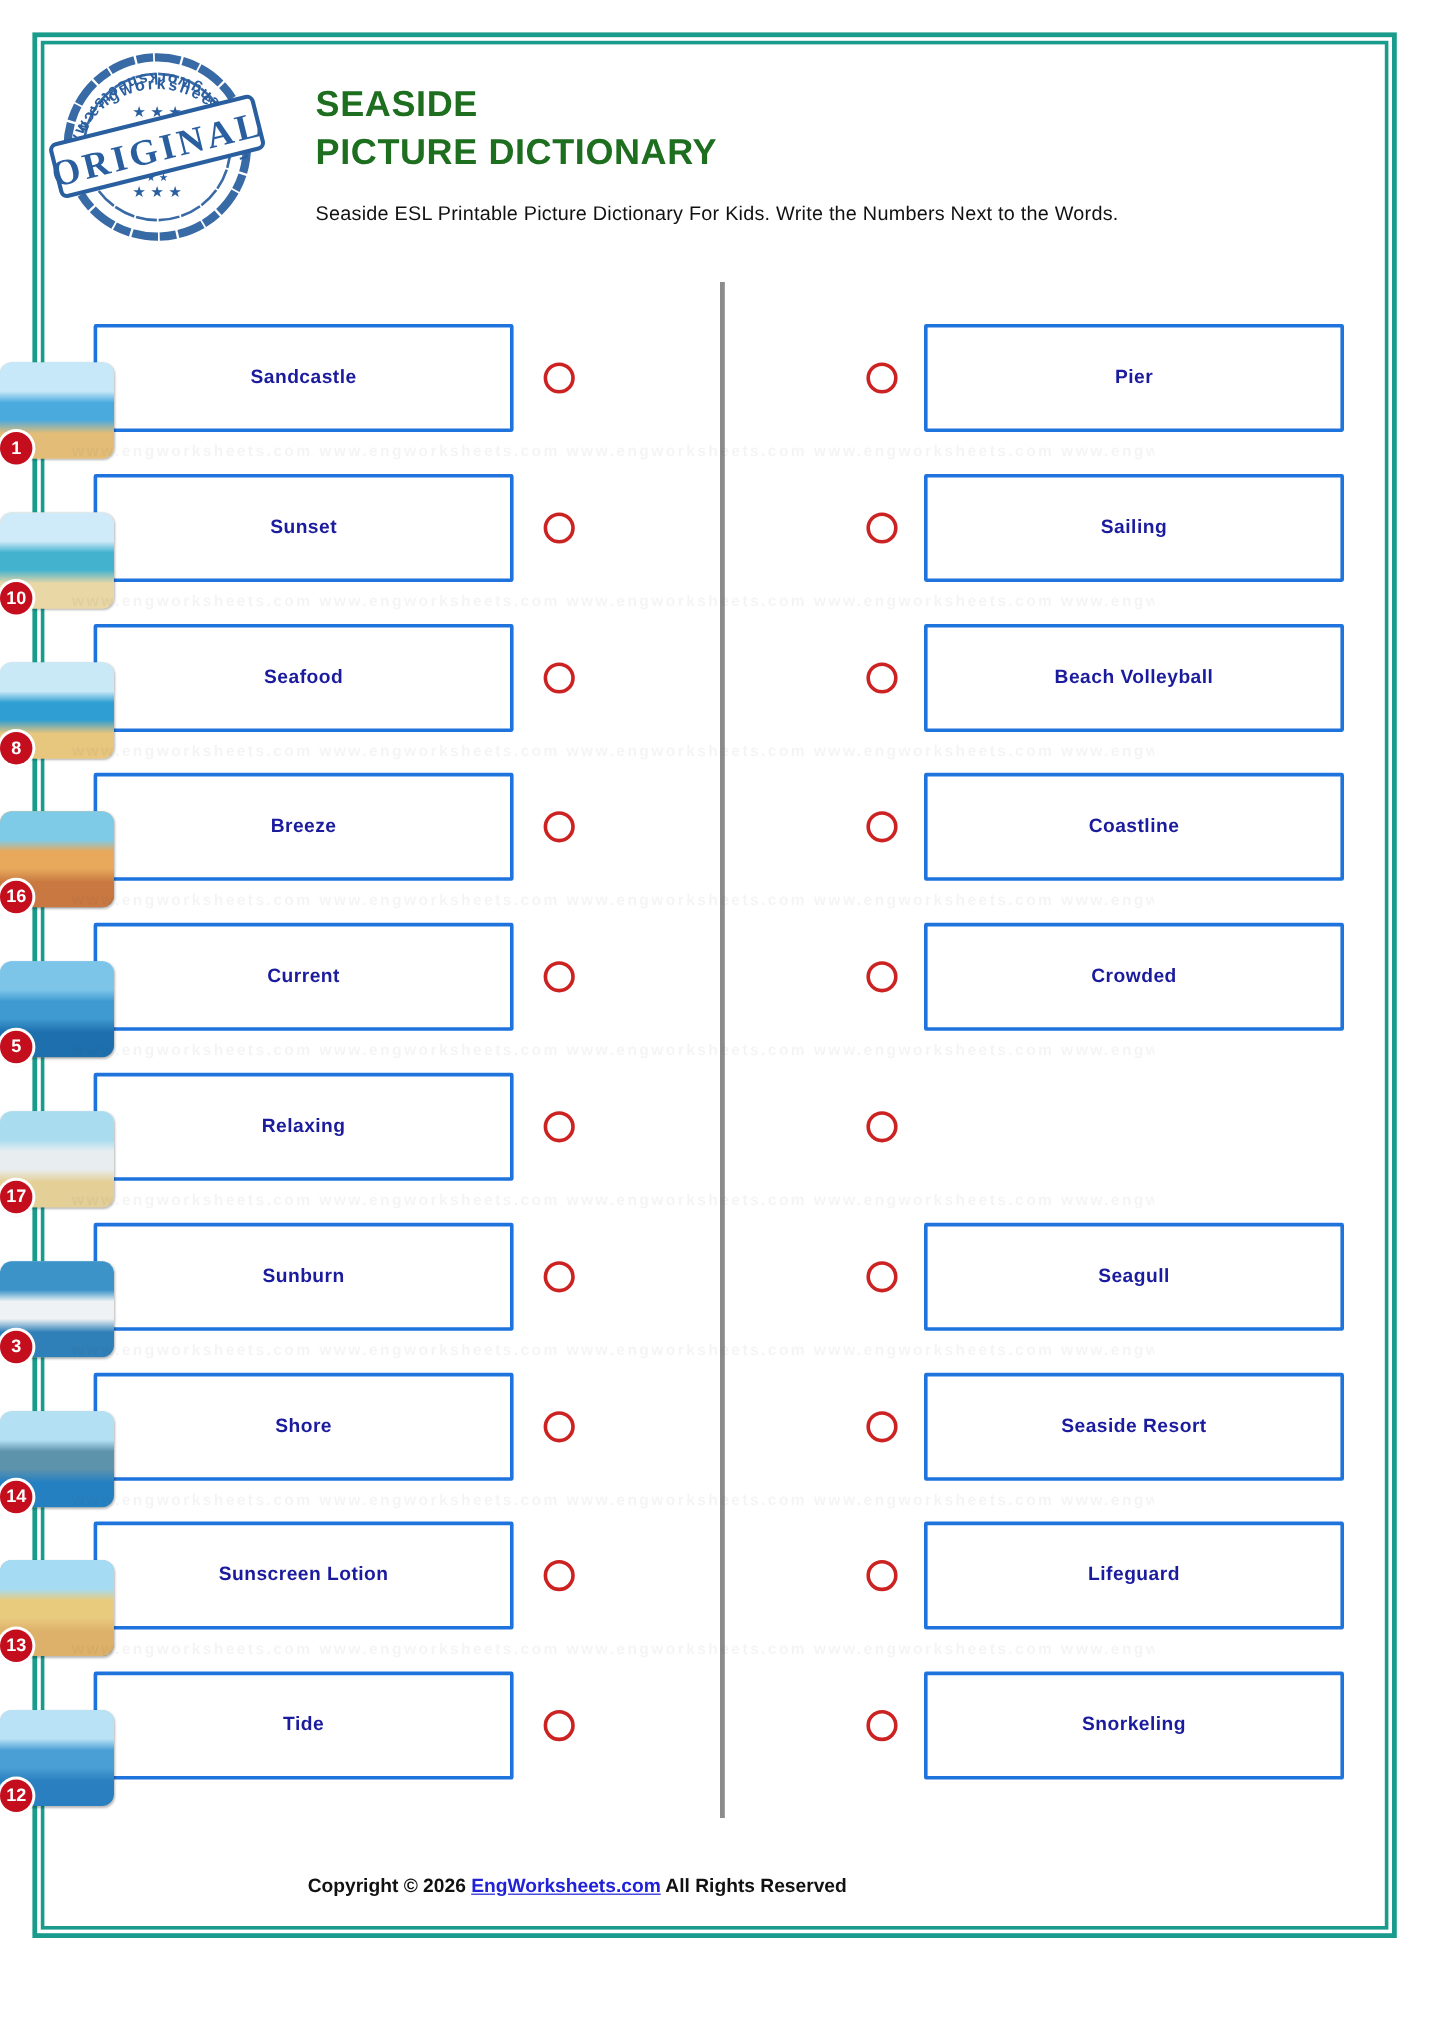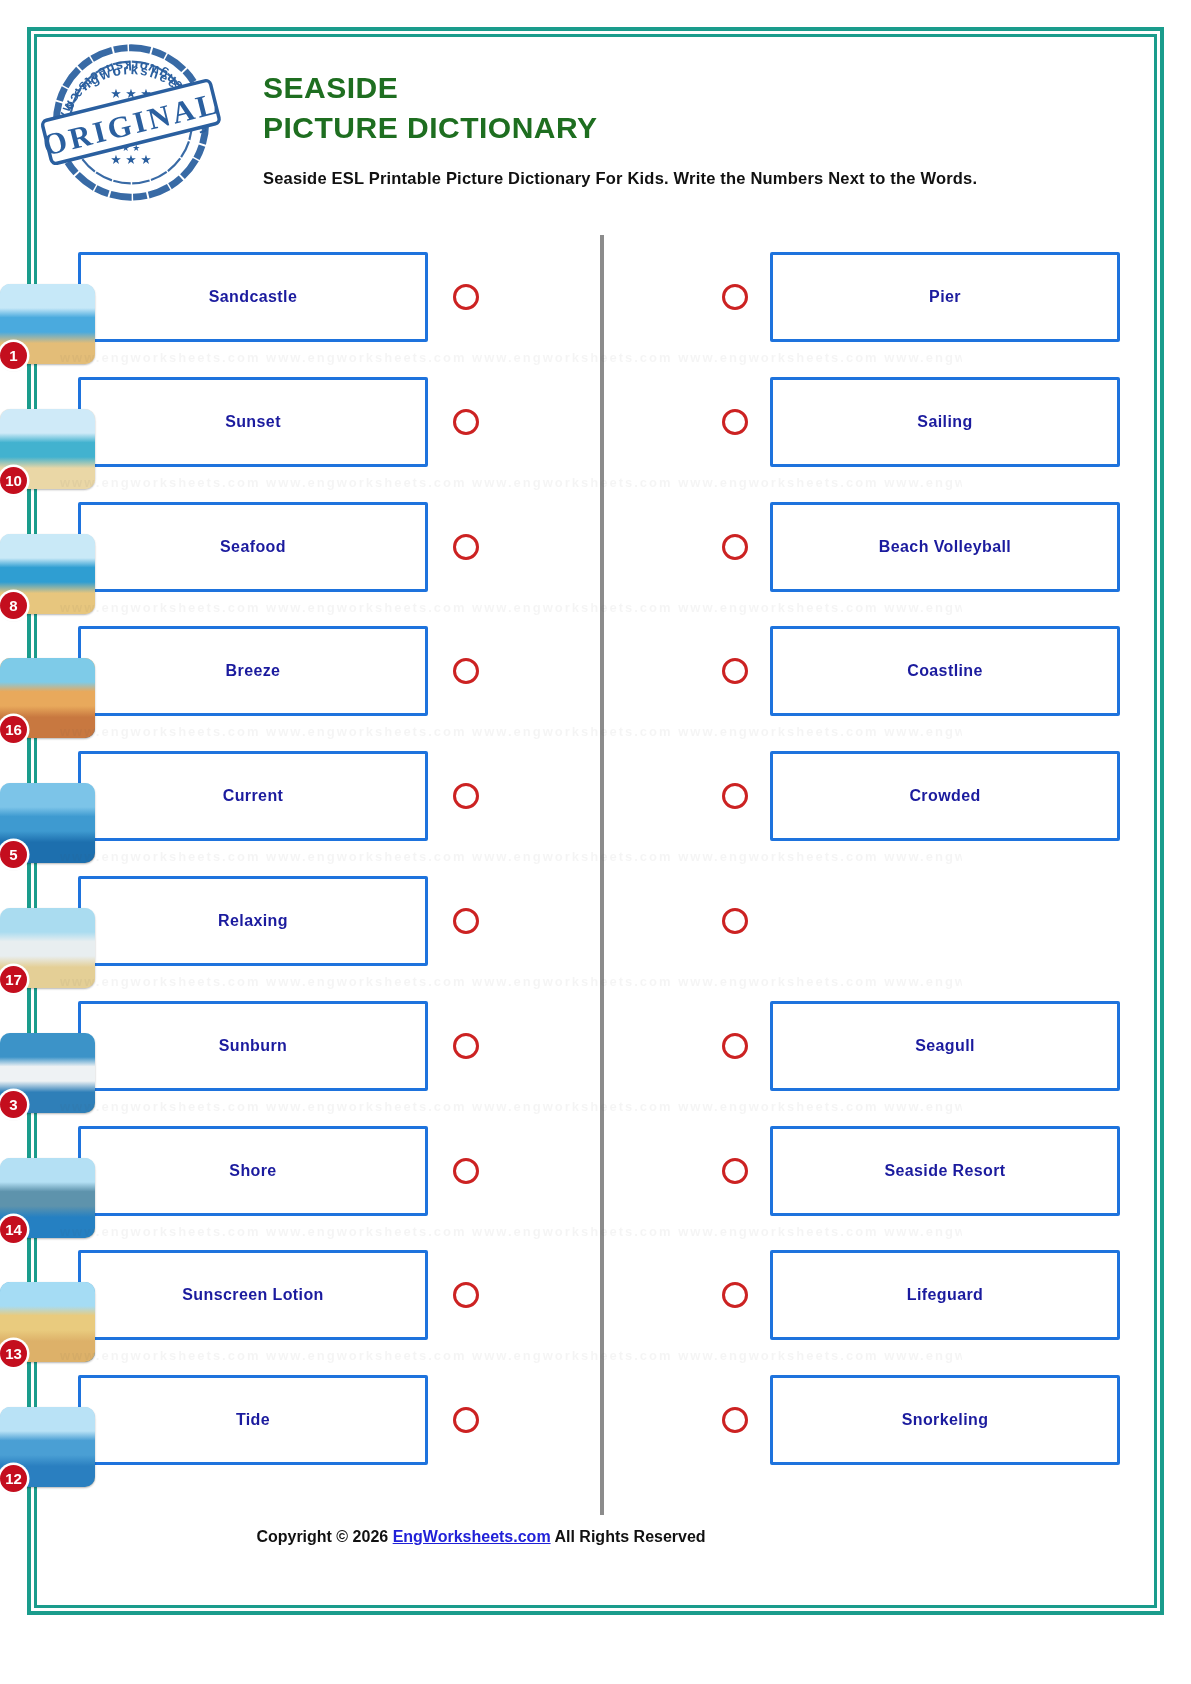--- a/index.html
+++ b/index.html
@@ -15,30 +15,30 @@
   .sheet-inner { position:absolute; inset:3px; border:3px solid var(--border-teal); }
 
   
   .stamp { position:absolute; left:32px; top:36px; width:198px; height:172px; }
   .title-block { position:absolute; left:263px; top:68px; width:820px; }
   .title-line {
     font-size:30px; line-height:40px; font-weight:bold; letter-spacing:0.5px;
     color:var(--title-green);
   }
   .subtitle {
-    margin-top:21px; font-size:16.5px; font-weight:bold; color:#111;
+    margin-top:21px; font-size:16.5px; font-weight:normal; color:#111;
     letter-spacing:0.2px;
   }
 
   
   .divider { position:absolute; left:600px; top:235px; width:4px; height:1280px;
     background:var(--divider-gray); }
 
   
-  .rows { position:absolute; left:0; top:252px; width:1022px; }
+  .rows { position:absolute; left:0; top:270px; width:1022px; }
   .row { position:relative; height:90px; margin-bottom:34.8px; }
   .word-box {
     position:absolute; top:0; height:90px; width:350px; box-sizing:border-box;
     border:3px solid var(--box-border); border-radius:2px; background:#fff;
     display:flex; align-items:center; justify-content:center;
   }
   .word-box.left  { left:78px; }
   .word-box.right { left:770px;align-items:center; }
   .word {
     color:var(--word-blue); font-weight:bold; font-size:16px; letter-spacing:0.4px;
@@ -61,21 +61,21 @@
   }
   .watermark {
     position:absolute; left:60px; right:60px; top:98px; height:16px;
     overflow:hidden; white-space:nowrap; font-size:13px; letter-spacing:2px;
     color:#444; opacity:0.05; font-weight:bold;
   }
   .row:last-child .watermark { display:none; }
 
   
   .footer {
-    position:absolute; left:0; top:1528px; width:962px; text-align:center;
+    position:absolute; left:0; top:1564px; width:962px; text-align:center;
     font-size:16px; font-weight:bold; color:#111;
   }
   .footer a { color:var(--link-blue); text-decoration:underline; }
 
   
   .stamp text { font-family:"Liberation Sans", sans-serif; }
   .stamp .banner-text { font-family:"Liberation Serif", serif; }
 </style>
 </head>
 <body>

